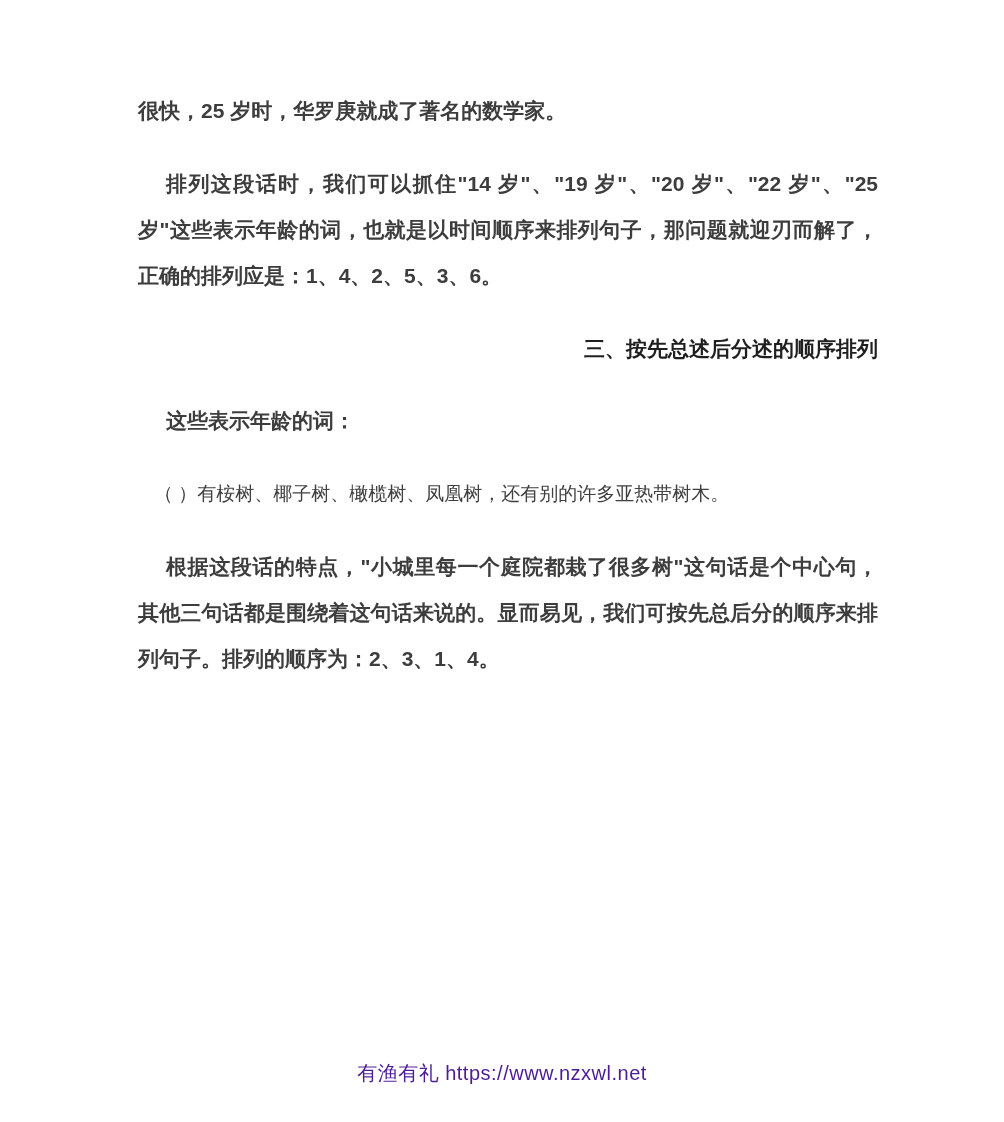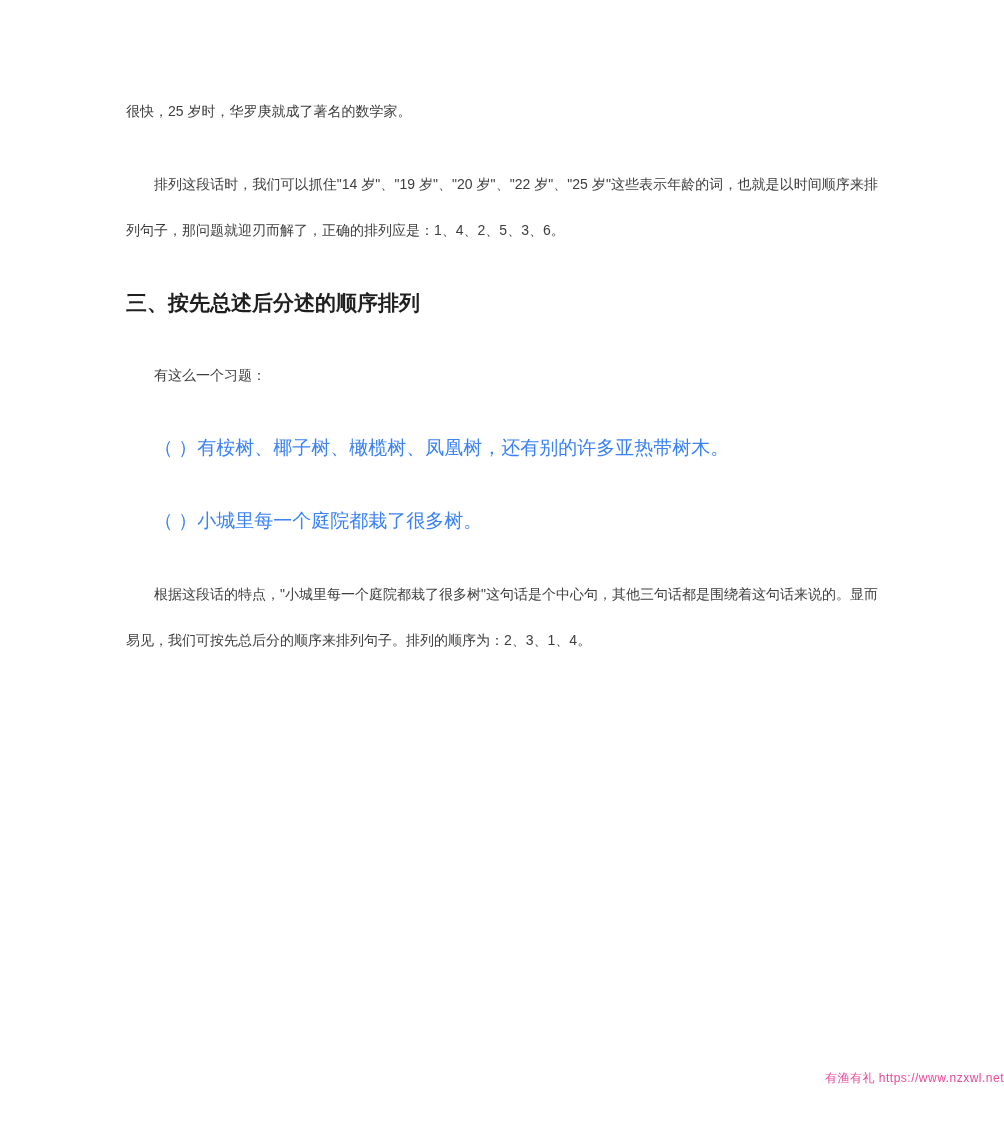--- a/index.html
+++ b/index.html
@@ -8,71 +8,72 @@
     height: 1122px;
     background: #ffffff;
     font-family: "Liberation Sans", "DejaVu Sans", sans-serif;
     position: relative;
     overflow: hidden;
   }
   .page-content {
     padding: 88px 126px 0 126px;
   }
   .para {
-    font-size: 14px;
+    font-size: 21px;
     line-height: 46px;
     color: #3d3d3d;
-    margin: 0 0 27px 0;
+    margin: 0 0 27px 12px;
     text-align: justify;
+    font-weight: bold;
   }
   .para.indent {
     text-indent: 28px;
   }
   .section-heading {
     font-size: 21px;
     line-height: 46px;
     font-weight: 700;
     color: #1f1f1f;
     margin: 4px 0 26px 0;
+    text-align: right;
   }
   .exercise-item {
     font-size: 19px;
     line-height: 46px;
-    color: #3b82f6;
+    color: #404040;
     margin: 0 0 27px 0;
     text-indent: 28px;
   }
   .page-footer {
     position: absolute;
     left: 0;
     right: 0;
     bottom: 35px;
-    text-align: right;
-    font-size: 12px;
-    color: #ec4899;
+    text-align: center;
+    font-size: 20px;
+    color: #4c1d95;
     letter-spacing: 0.5px;
   }
 </style>
 </head>
 <body>
 
 <div class="page-content">
 
   <p class="para">很快，25 岁时，华罗庚就成了著名的数学家。</p>
 
   <p class="para indent">排列这段话时，我们可以抓住"14 岁"、"19 岁"、"20 岁"、"22 岁"、"25 岁"这些表示年龄的词，也就是以时间顺序来排列句子，那问题就迎刃而解了，正确的排列应是：1、4、2、5、3、6。</p>
 
   <h2 class="section-heading">三、按先总述后分述的顺序排列</h2>
 
-  <p class="para indent">有这么一个习题：</p>
+  <p class="para indent">这些表示年龄的词：</p>
 
   <p class="exercise-item">（ ）有桉树、椰子树、橄榄树、凤凰树，还有别的许多亚热带树木。</p>
 
 
-  <p class="exercise-item">（ ）小城里每一个庭院都栽了很多树。</p>
 
 
   <p class="para indent">根据这段话的特点，"小城里每一个庭院都栽了很多树"这句话是个中心句，其他三句话都是围绕着这句话来说的。显而易见，我们可按先总后分的顺序来排列句子。排列的顺序为：2、3、1、4。</p>
 
 
 </div>
 
 <div class="page-footer">有渔有礼 https://www.nzxwl.net</div>
 
 </body></html>

